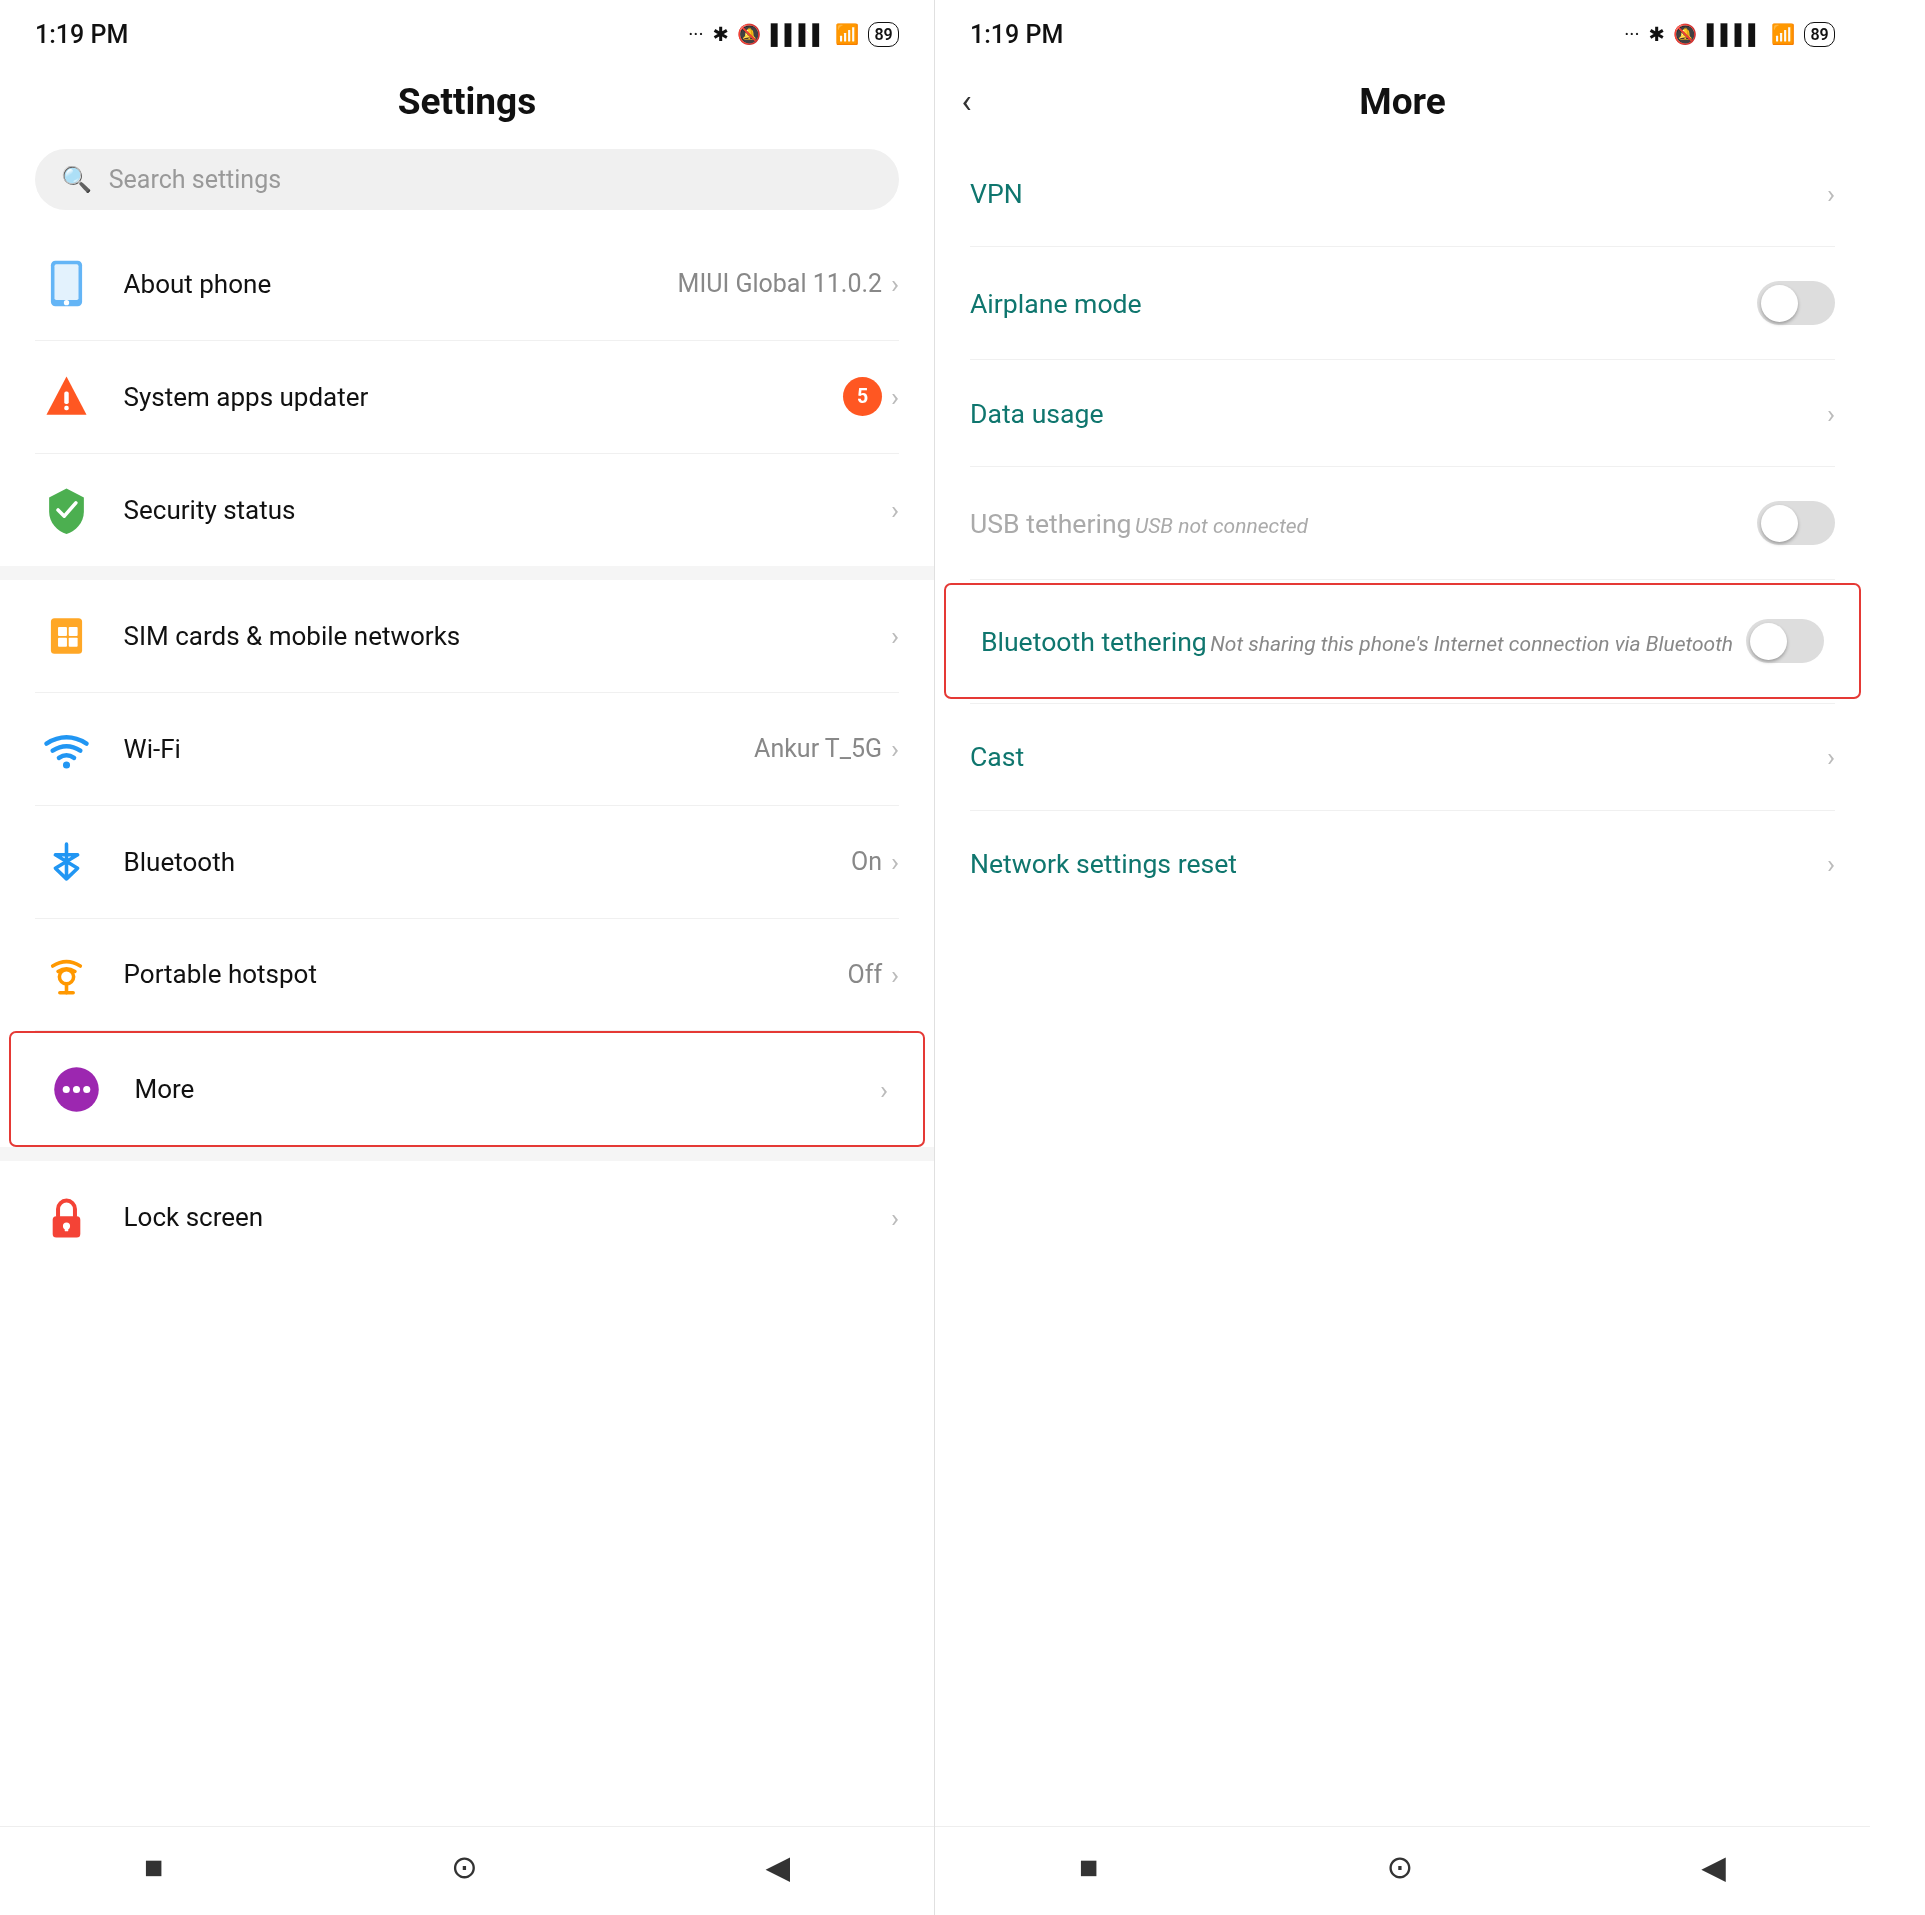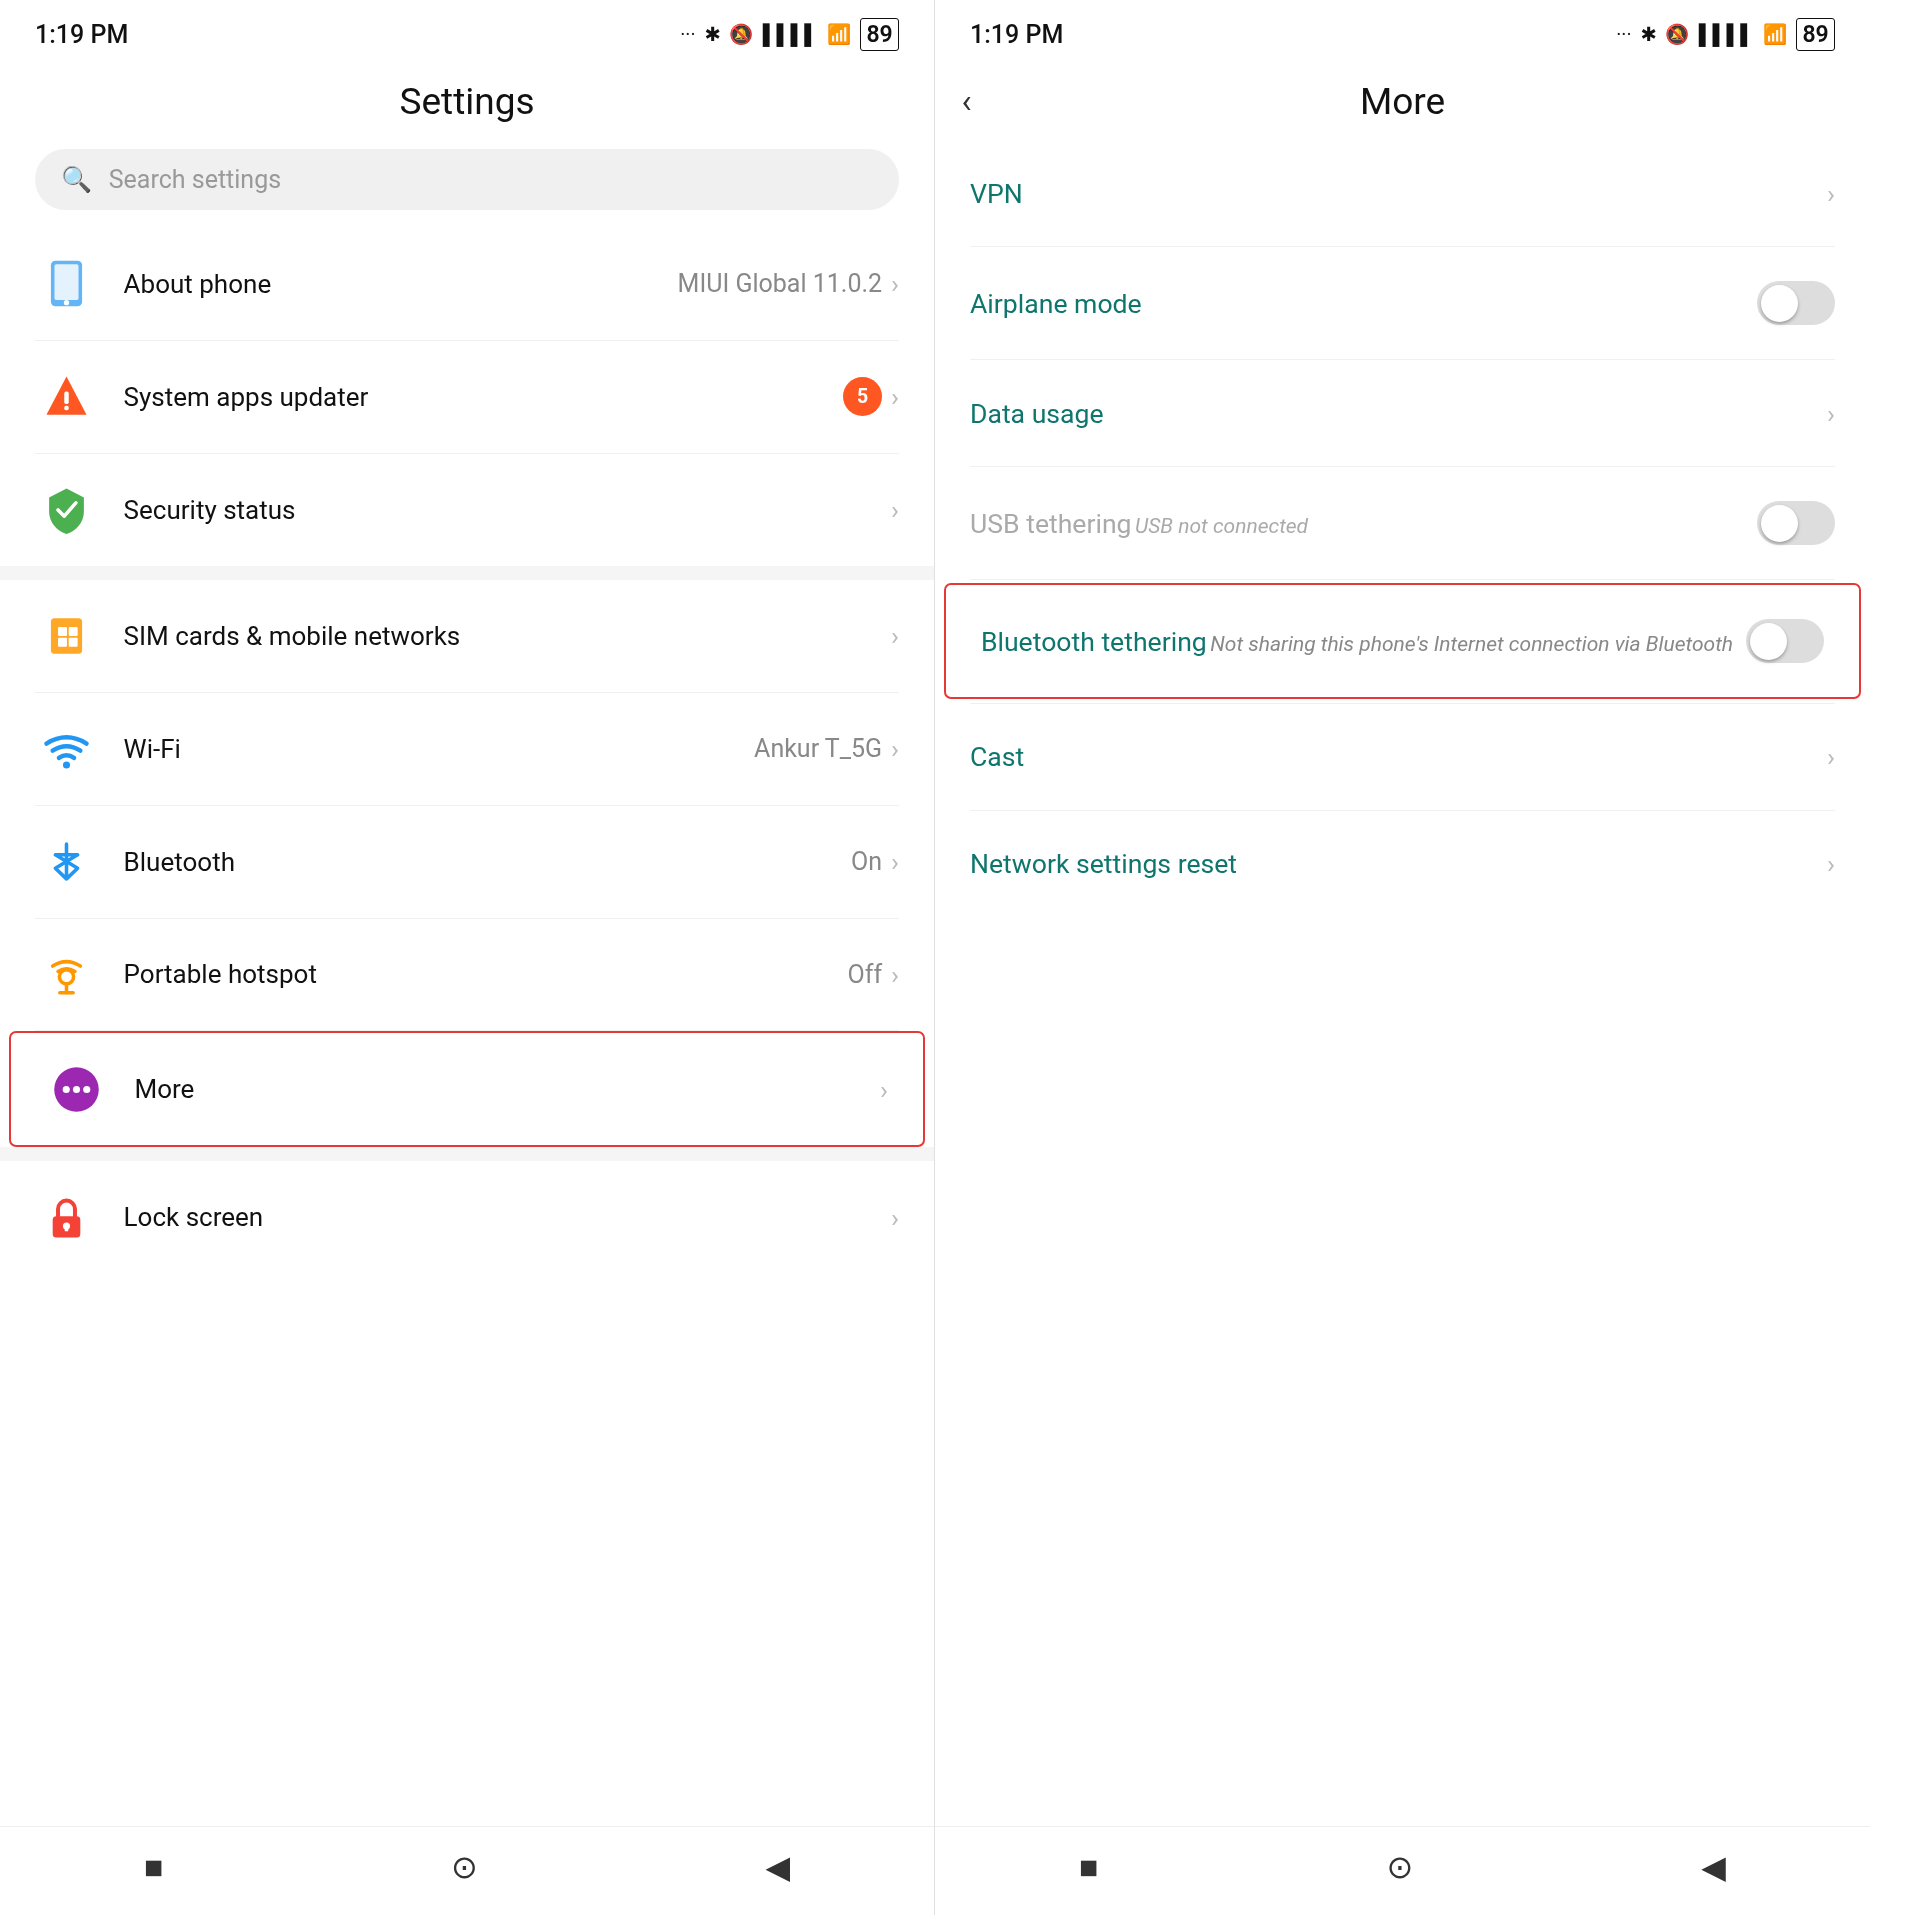--- a/index.html
+++ b/index.html
@@ -36,37 +36,37 @@
     }
     .status-icons {
       display: flex;
       align-items: center;
       gap: 8.9px;
       font-size: 19.5px;
       color: #111;
     }
     .battery-badge {
       border: 1.8px solid #111;
-      border-radius: 3px;
+      border-radius: 10px;
       padding: 1.8px 5.3px;
-      font-size: 23px;
+      font-size: 16px;
       font-weight: 600;
     }
 
     
     .page-header {
       display: flex;
       align-items: center;
       justify-content: center;
       padding: 17.7px 35px;
       position: relative;
     }
     .page-title {
       font-size: 37px;
-      font-weight: 400;
+      font-weight: 700;
       color: #111;
     }
     .back-button {
       position: absolute;
       left: 26.6px;
       font-size: 34px;
       color: #333;
       cursor: pointer;
     }
 

